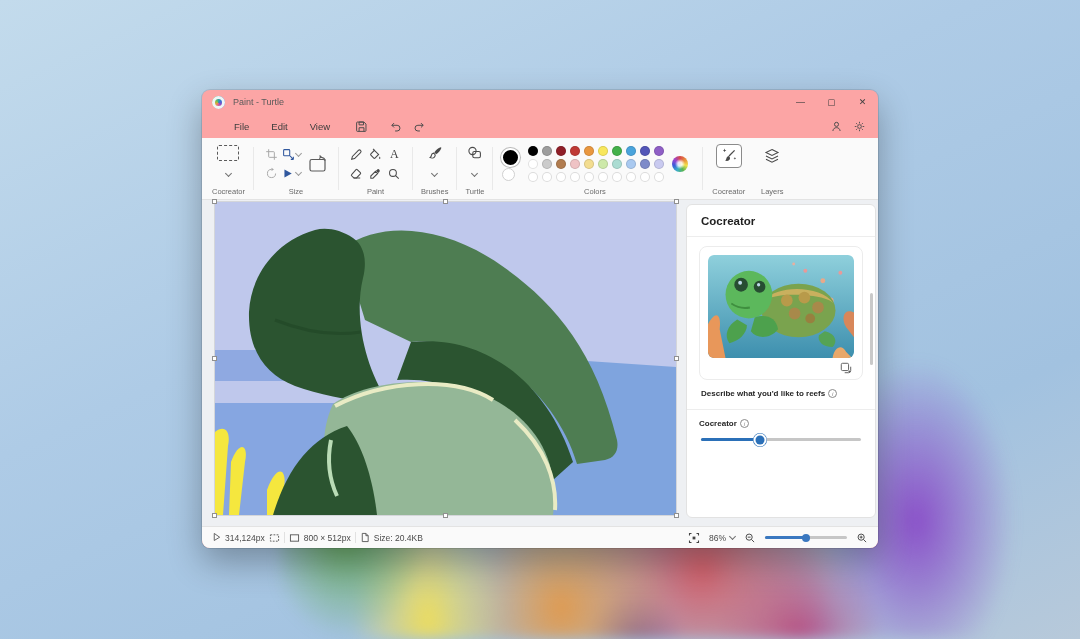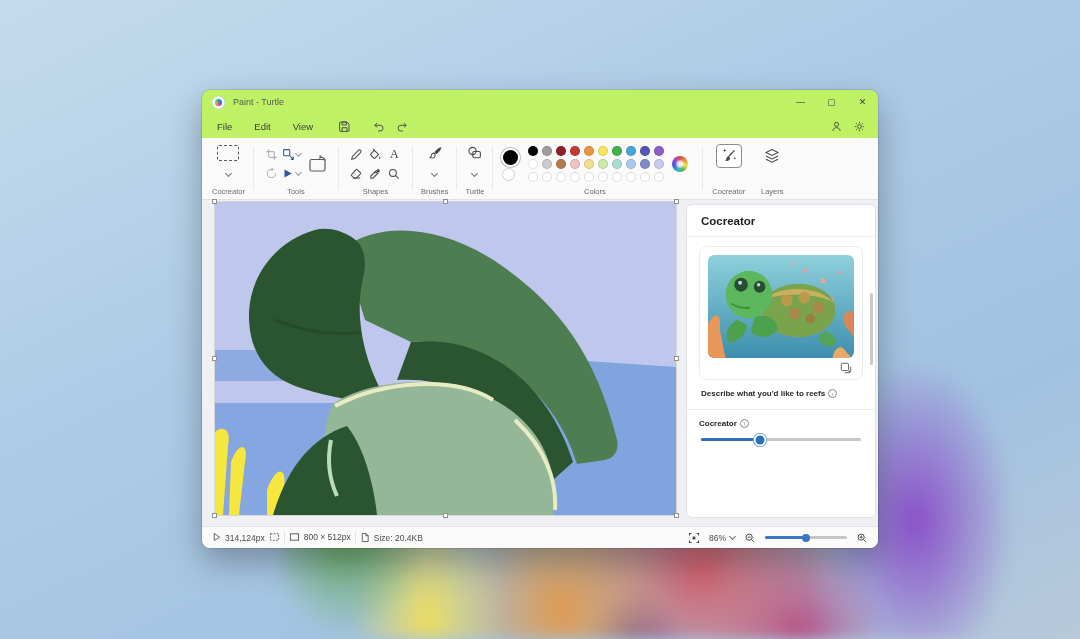--- a/index.html
+++ b/index.html
@@ -13,32 +13,32 @@
       radial-gradient(ellipse 120px 170px at 9% 70%, #5fa84e 0%, rgba(95,168,78,0) 70%),
       radial-gradient(ellipse 110px 190px at 20% 95%, #ecdc5e 0%, rgba(236,220,94,0) 70%),
       radial-gradient(ellipse 160px 190px at 38% 92%, #df9a50 0%, rgba(223,154,80,0) 70%),
       radial-gradient(ellipse 190px 210px at 57% 82%, #d2606a 0%, rgba(210,96,106,0) 72%),
       radial-gradient(ellipse 120px 150px at 70% 100%, #b04a86 0%, rgba(176,74,134,0) 72%),
       radial-gradient(ellipse 140px 230px at 86% 70%, #8a50c8 0%, rgba(138,80,200,0) 70%),
       radial-gradient(ellipse 70px 90px at 48% 104%, #2b3fae 0%, rgba(43,63,174,0) 75%); }
 
   
   .window { position:absolute; left:202px; top:90px; width:676px; height:458px;
-    background:#bef264; border-radius:8px; overflow:hidden; display:flex; flex-direction:column;
+    background:#fca5a5; border-radius:8px; overflow:hidden; display:flex; flex-direction:column;
     box-shadow:0 14px 34px rgba(0,0,0,.30), 0 0 0 1px rgba(0,0,0,.10); }
 
   .titlebar { height:24px; flex:0 0 auto; display:flex; align-items:center; padding-left:10px; }
   .paint-logo { width:13px; height:13px; border-radius:50%;
     background:conic-gradient(#2fa3a0,#3b6fd4,#7a4fc9,#d45a9a,#e8a13c,#7ec24e,#2fa3a0);
     box-shadow:inset 0 0 0 3px #eef6f6; }
   .title-text { font-size:9px; color:#5a5a5a; margin-left:8px; }
   .win-controls { margin-left:auto; display:flex; height:100%; }
   .win-btn { width:31px; display:flex; align-items:center; justify-content:center; font-size:9px; color:#3f3f3f; }
 
-  .menubar { height:24px; flex:0 0 auto; display:flex; align-items:center; padding:0 12px 0 4px; }
+  .menubar { height:24px; flex:0 0 auto; display:flex; align-items:center; padding:0 12px 0 21px; }
   .menu-item { font-size:9.5px; color:#3c3c3c; padding:3px 11px; border-radius:3px; }
   .menu-iconbtn { width:24px; height:18px; display:flex; align-items:center; justify-content:center; }
   .mb-right { margin-left:auto; display:flex; gap:10px; align-items:center; }
 
   .toolbar { height:62px; flex:0 0 auto; display:flex; align-items:stretch; padding:0 4px;
     border-bottom:1px solid #e3e3e3; background:#fafafa; }
   .group { display:flex; flex-direction:column; align-items:center; justify-content:space-between; padding:7px 6px 3px; }
   .group-label { font-size:7.5px; color:#6a6a6a; white-space:nowrap; }
   .vsep { width:1px; background:#e9e9e9; margin:9px 2px; }
   .icon { display:inline-flex; align-items:center; justify-content:center; }
@@ -87,21 +87,21 @@
   .slider-thumb { position:absolute; top:50%; transform:translate(-50%,-50%); width:9px; height:9px;
     border-radius:50%; background:#2b70b8; box-shadow:0 0 0 2px #fff, 0 0 0 2.5px #2b70b8; }
   .panel-scrollbar { position:absolute; right:2px; top:88px; width:3px; height:72px; background:#c9c9c9; border-radius:2px; }
 
   .info-circ { width:9px; height:9px; border:1px solid #8a8a8a; border-radius:50%; color:#8a8a8a;
     font-size:6px; display:inline-flex; align-items:center; justify-content:center; font-style:italic; font-weight:normal; }
 
   
   .statusbar { height:22px; flex:0 0 auto; border-top:1px solid #e3e3e3; background:#fafafa;
     display:flex; align-items:center; justify-content:space-between; padding:0 10px; font-size:8.5px; color:#4a4a4a; }
-  .sb-left { display:flex; align-items:flex-start; gap:4px; }
+  .sb-left { display:flex; align-items:flex-end; gap:4px; }
   .sb-item { display:flex; align-items:center; gap:4px; white-space:nowrap; }
   .sb-sep { width:1px; height:11px; background:#e1e1e1; }
   .sb-right { display:flex; align-items:center; gap:9px; }
   .zoom-slider { position:relative; width:82px; height:3px; background:#c6c6c6; border-radius:2px; }
   .zoom-fill { position:absolute; left:0; top:0; height:100%; background:#3a78c0; border-radius:2px; }
   .zoom-thumb { position:absolute; top:50%; transform:translate(-50%,-50%); width:8px; height:8px;
     border-radius:50%; background:#3a78c0; }
   svg { display:block; }
 </style>
 </head>
@@ -208,21 +208,21 @@
         </div>
         <span class="icon">
           <svg width="24" height="24" viewBox="0 0 24 24" fill="none" stroke="#5a5a5a" stroke-width="1.2">
             <rect x="4" y="7.5" width="15" height="11.5" rx="1.8"></rect>
             <path d="M15 5.2c2.2.4 3.8 1.5 4.6 3.3"></path>
               <path d="M13.6 3.5 15 5.2l-1.8 1.2"></path>
             <path d="M8 13.5l2.5 2.5 4-4" opacity=".0"></path>
           </svg>
         </span>
       </div>
-      <span class="group-label">Tools</span>
+      <span class="group-label">Size</span>
     </div>
 
     <div class="vsep"></div>
 
     <div class="group">
       <div class="grid3x2">
         <span class="icon">
           <svg width="14" height="14" viewBox="0 0 16 16" fill="none" stroke="#4a4a4a" stroke-width="1.2">
             <path d="M3 13l.9-3.4 6.8-6.8a1.7 1.7 0 0 1 2.5 2.5l-6.8 6.8L3 13z"></path>
           </svg>
@@ -247,21 +247,21 @@
             <path d="M8.6 4.9l2.5 2.5-5.4 5.4H3.2v-2.5z" fill="none" stroke="#4a4a4a" stroke-width="1.2"></path>
           </svg>
         </span>
         <span class="icon">
           <svg width="14" height="14" viewBox="0 0 16 16" fill="none" stroke="#4a4a4a" stroke-width="1.2">
             <circle cx="6.8" cy="6.8" r="3.9"></circle>
               <path d="M9.8 9.8l3.6 3.6"></path>
           </svg>
         </span>
       </div>
-      <span class="group-label">Shapes</span>
+      <span class="group-label">Paint</span>
     </div>
 
     <div class="vsep"></div>
 
     <div class="group">
       <span class="icon">
         <svg width="16" height="16" viewBox="0 0 16 16">
           <path d="M13.8 2.2c-2.6.9-5.1 2.9-6.5 5.2l1.9 1.9c2.3-1.4 4.3-3.9 5.2-6.5z" fill="#4a4a4a"></path>
           <path d="M6.6 8.1c-1.3.2-2.1 1-2.2 2.3-.1 1-.5 1.6-1.4 2 1.2.9 3.4.8 4.4-.2.8-.8 1-2 .5-2.9z" fill="none" stroke="#4a4a4a" stroke-width="1.1"></path>
         </svg>

